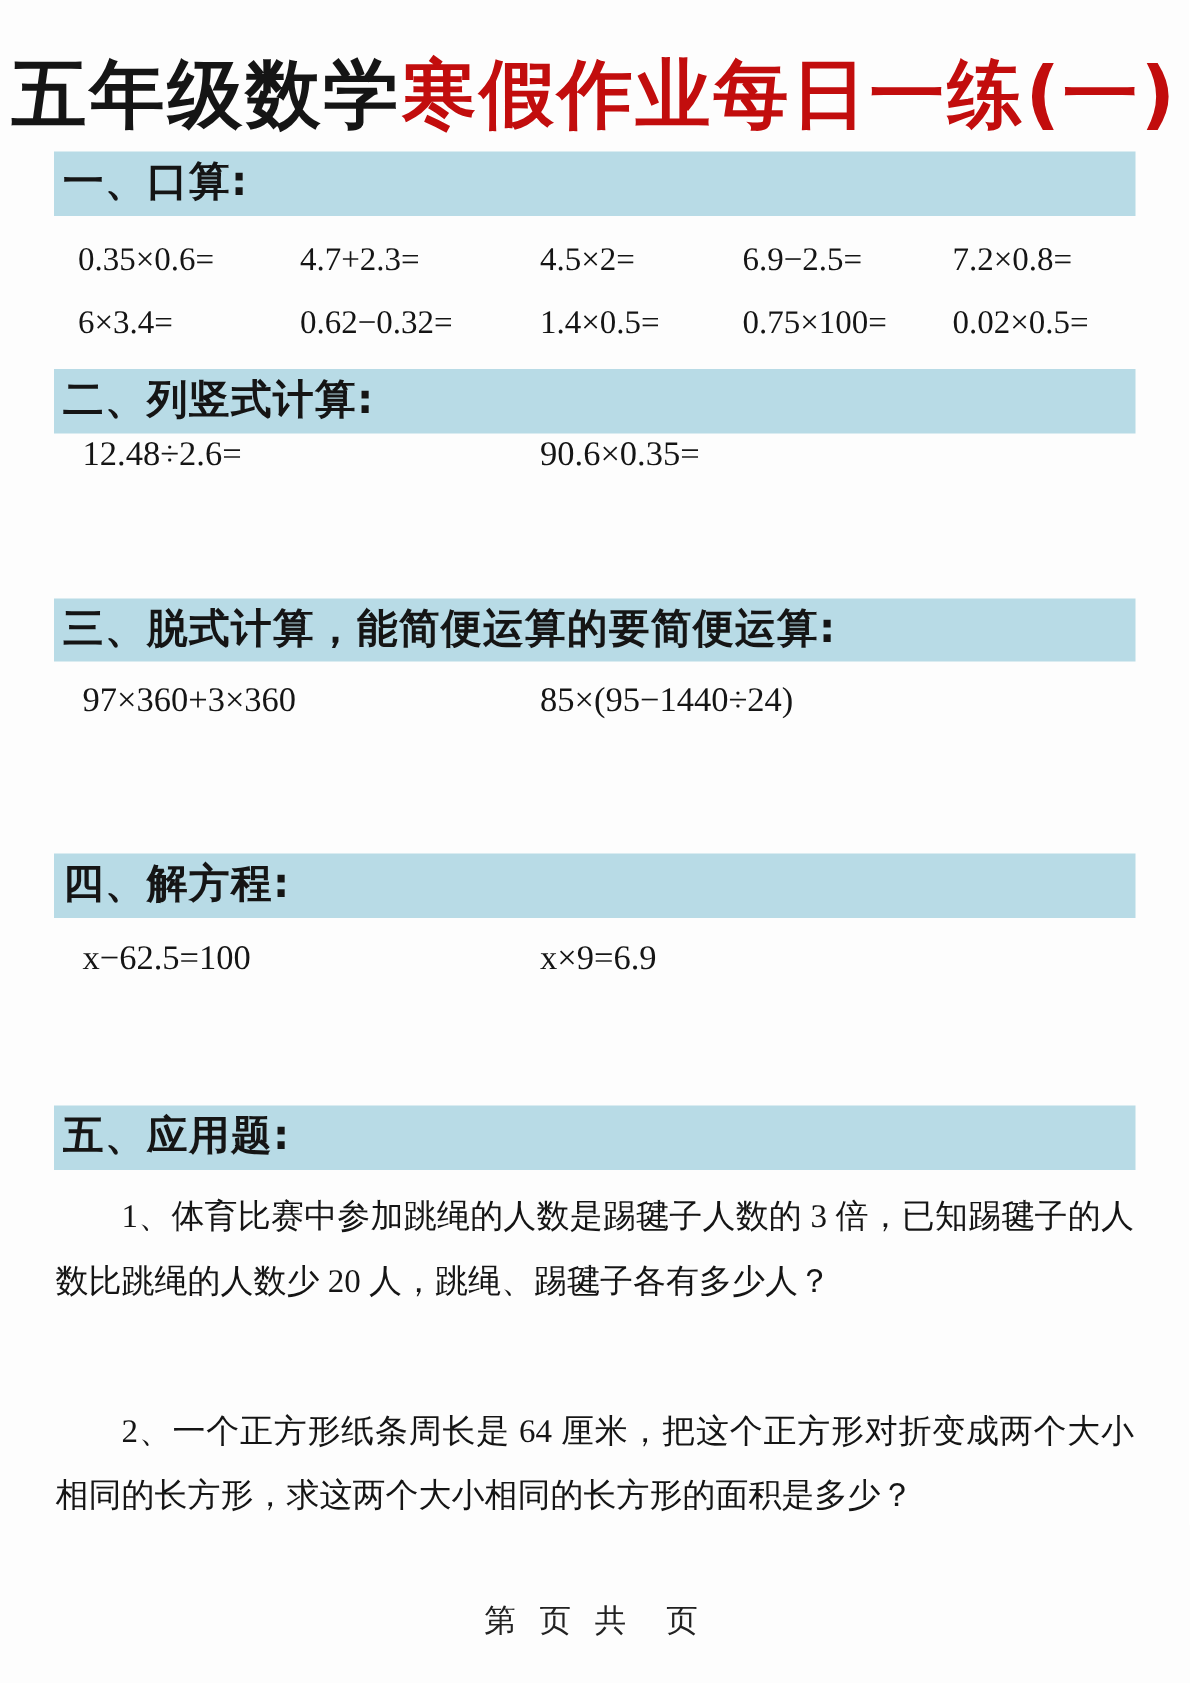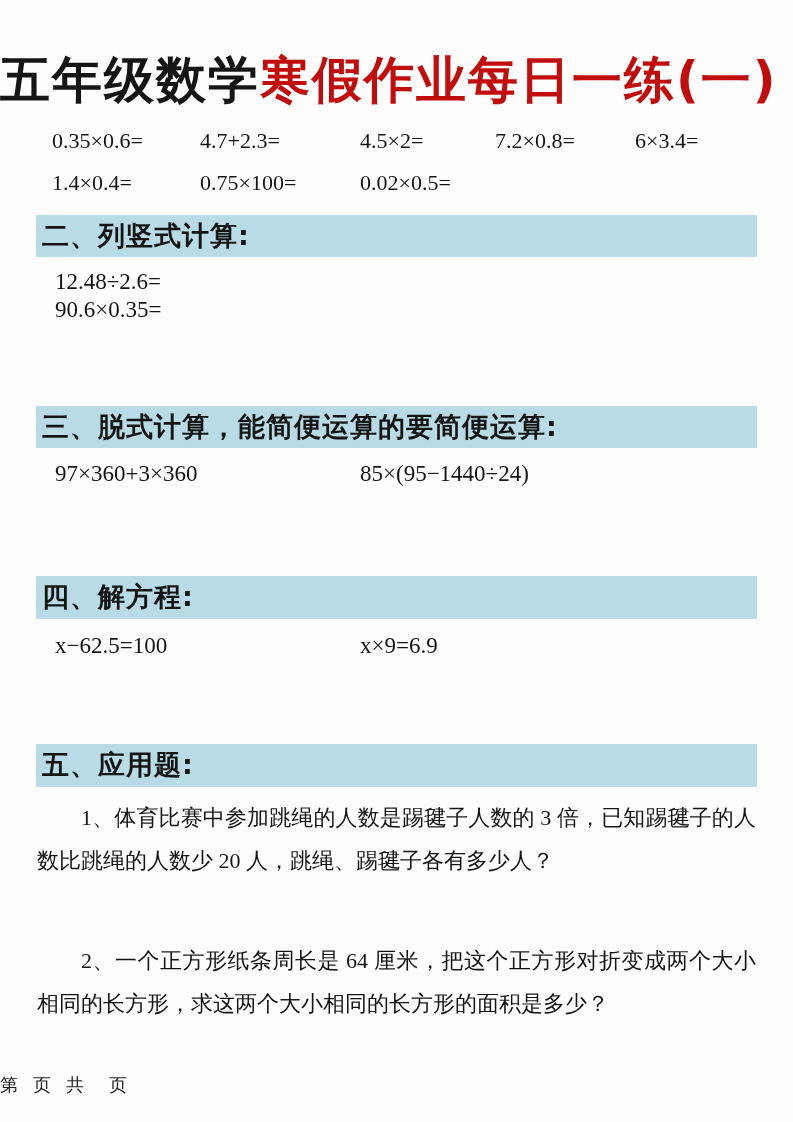--- a/index.html
+++ b/index.html
@@ -8,21 +8,22 @@
     width:793px;height:1122px;
     margin:0 auto;
     background:#fdfdfd;
     color:#151515;
     font-family:"Liberation Serif","DejaVu Serif",serif;
     overflow:hidden;
     box-sizing:border-box;
   }
   .title{
     margin:0;
-    padding-top:48px;
+    padding-top:31px;
+    text-align:center;
     font-size:50px;
     font-weight:900;
     letter-spacing:2px;
     line-height:1.28;
     font-family:"DejaVu Sans","Liberation Sans",sans-serif;
     white-space:nowrap;
   }
   .title-red{color:var(--title-red,#c20d0d);}
   .band{
     margin:0 36px;
@@ -49,57 +50,62 @@
     font-size:22px;
     line-height:1.2;
   }
   .two-col{
     display:flex;
     padding-left:55px;
     font-size:23px;
     line-height:1.2;
   }
   .two-col .c0{width:305px;}
-  .two-col.sec2{margin-top:11px;flex-direction:column;}
+  .two-col.sec2{}
   .two-col.sec3{margin-top:12px;}
   .two-col.sec4{margin-top:13px;}
   .word-problem{
     margin:0 37px;
     font-size:22px;
     line-height:43px;
     text-indent:2em;
     text-align:justify;
   }
   .word-problem.p1{margin-top:9px;}
   .word-problem.p2{margin-top:57px;}
   .footer{
     margin-top:48px;
-    text-align:left;
-    font-size:18px;
+    text-align:center;
+    font-size:21px;
     letter-spacing:5px;
     white-space:pre;
     font-family:"Liberation Sans","DejaVu Sans",sans-serif;
     color:#222;
   }
 </style>
 </head>
 <body>
 
 <div class="page">
 
   <h1 class="title"><span class="title-black">五年级数学</span><span class="title-red">寒假作业每日一练(一)</span></h1>
 
+  <div class="band b1">
+    <span>一、口算:</span>
+  </div>
 
   <div class="oral-grid">
     <span class="prob">0.35×0.6=</span>
     <span class="prob">4.7+2.3=</span>
     <span class="prob">4.5×2=</span>
+    <span class="prob">6.9−2.5=</span>
     <span class="prob">7.2×0.8=</span>
     <span class="prob">6×3.4=</span>
-    <span class="prob">1.4×0.4=</span>
+    <span class="prob">0.62−0.32=</span>
+    <span class="prob">1.4×0.5=</span>
     <span class="prob">0.75×100=</span>
     <span class="prob">0.02×0.5=</span>
   </div>
 
   <div class="band b2">
     <span>二、列竖式计算:</span>
   </div>
 
   <div class="two-col sec2">
     <span class="prob c0">12.48÷2.6=</span>

